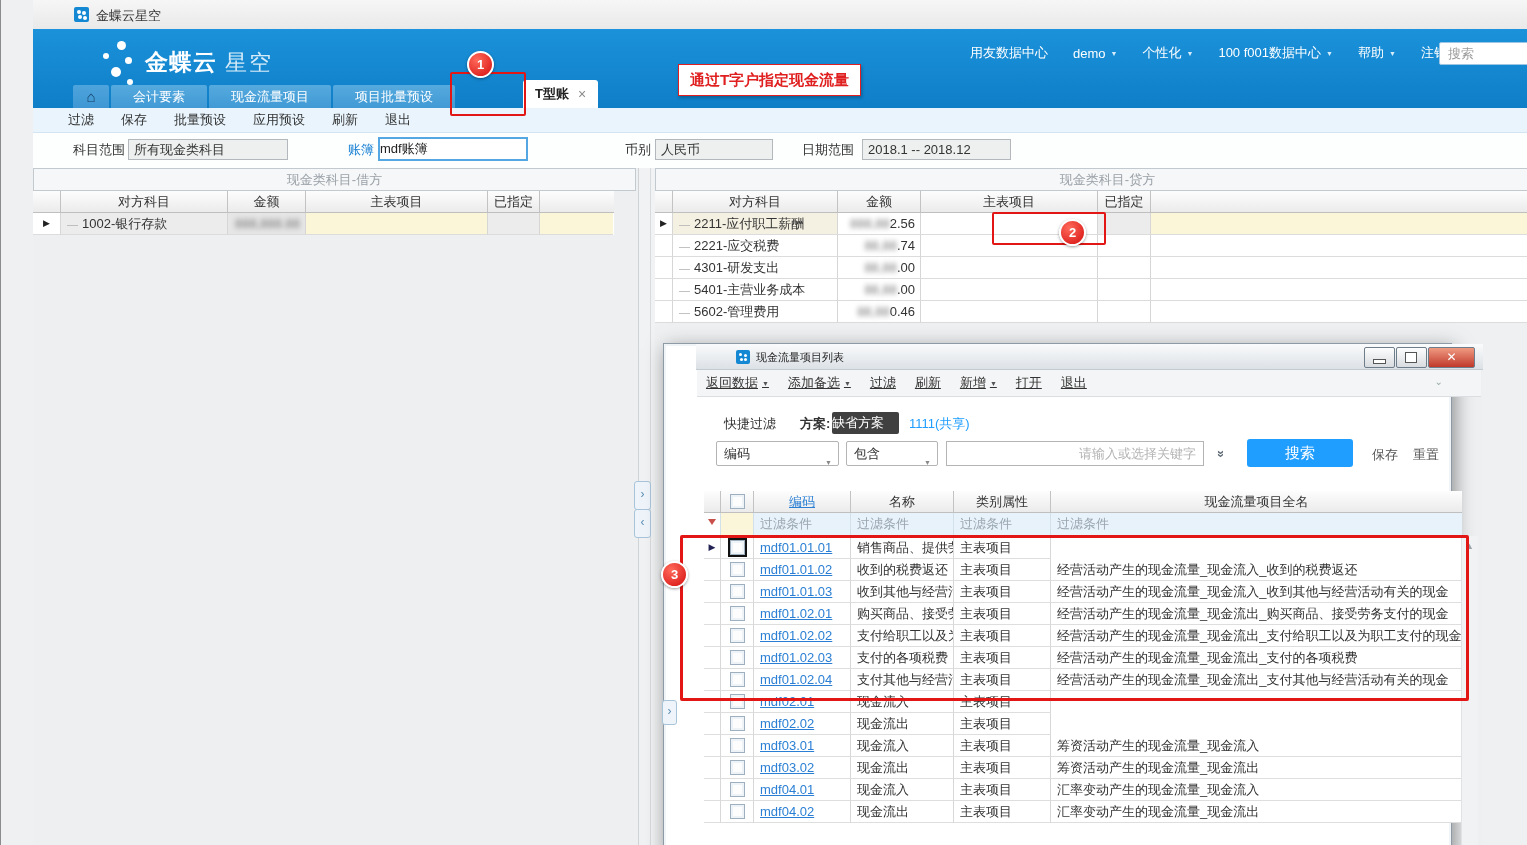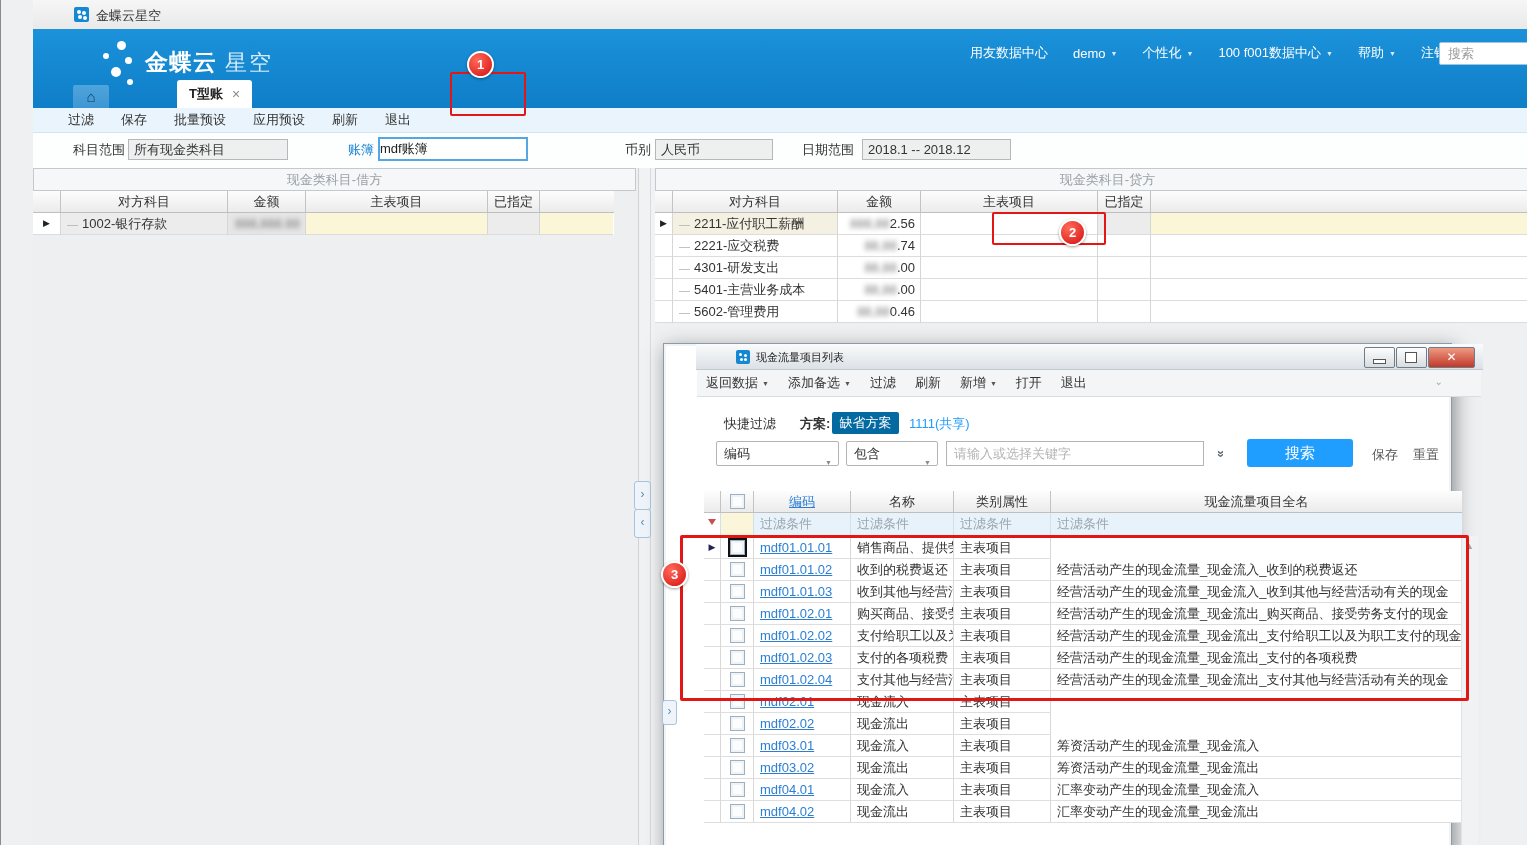--- a/index.html
+++ b/index.html
@@ -84,32 +84,32 @@
   .dlg{left:630px;top:343px;width:787px;height:510px;background:#fff;border:1px solid #8e9ba6;box-shadow:0 0 0 2px rgba(240,243,245,.9) inset, 3px 5px 18px rgba(40,40,40,.5);}
   .dlg-title{left:0;top:0;width:100%;height:26px;background:linear-gradient(#fafbfc,#dce1e6);border-bottom:1px solid #c3cbd2;box-sizing:border-box;}
   .dlg-icon{left:8px;top:6px;width:14px;height:14px;background:#1588d3;border-radius:2px;}
   .dlg-icon::after{content:"";position:absolute;left:3px;top:3px;width:3px;height:3px;background:#fff;border-radius:50%;box-shadow:5px 1px 0 #fff,1px 5px 0 #fff,5px 5px 0 #fff;}
   .dlg-tttl{left:28px;top:6px;font-size:11px;color:#222;}
   .winbtns{right:8px;top:3px;display:flex;gap:1px;}
   .wbtn{width:29px;height:19px;border:1px solid #6e7d8a;border-radius:2px;background:linear-gradient(#fdfdfd,#d8dce0);position:relative;}
   .wbtn.close{width:45px;background:linear-gradient(#ef9a82,#c0392b);color:#fff;text-align:center;font-size:12px;font-weight:bold;line-height:18px;}
   .wbtn.min i{position:absolute;left:8px;top:11px;width:11px;height:3px;border:1px solid #555;background:#fff;}
   .wbtn.max i{position:absolute;left:8px;top:4px;width:10px;height:9px;border:1px solid #555;background:#fff;}
-  .dlg-tb{left:1px;top:26px;width:784px;height:27px;background:#f4f5f6;border-bottom:1px solid #dadee1;display:flex;gap:19px;align-items:center;padding-left:9px;box-sizing:border-box;}
+  .dlg-tb{left:1px;top:26px;width:784px;height:27px;background:#f4f5f6;border-bottom:1px solid #dadee1;display:flex;gap:19px;align-items:center;padding-left:9px;box-sizing:border-box;text-decoration:underline;}
   .dlg-tb .ti{display:flex;align-items:center;gap:4px;cursor:pointer;}
   .dlg-tb .arr{font-size:7px;color:#555;}
   .dlg-more{right:8px;top:32px;color:#9aa;font-size:10px;}
   .qf-lbl{left:28px;top:71px;}
   .qf-scheme{left:104px;top:71px;font-weight:bold;}
-  .qf-btn{left:136px;top:68px;width:67px;height:22px;background:#0369a1;color:#fff;text-align:center;line-height:22px;border-radius:2px;}
+  .qf-btn{left:136px;top:68px;width:67px;height:22px;background:#404040;color:#fff;line-height:22px;border-radius:2px;}
   .qf-link{left:213px;top:71px;color:#1f9eff;}
   .sel{top:97px;height:25px;border:1px solid #b4b4b4;border-radius:2px;background:#fff;box-sizing:border-box;line-height:23px;padding-left:7px;color:#333;}
   .sel .sarr{position:absolute;right:6px;top:9px;font-size:7px;color:#888;}
   .kwinp{left:250px;top:97px;width:258px;height:25px;border:1px solid #b4b4b4;box-sizing:border-box;}
-  .kwinp input{border:0;outline:0;width:100%;height:100%;padding:0 7px;font-size:13px;font-family:inherit;color:#7f1d1d;box-sizing:border-box;}
+  .kwinp input{border:0;outline:0;width:100%;height:100%;padding:0 7px;font-size:13px;font-family:inherit;color:#7f1d1d;box-sizing:border-box;text-align:right;}
   .kwinp input::placeholder{color:#b3b3b3;}
   .dblchev{left:520px;top:100px;color:#5e6b77;}
   .searchbtn{left:551px;top:95px;width:106px;height:28px;background:#1f9eff;border-radius:3px;color:#fff;font-size:15px;text-align:center;line-height:28px;}
   .dlg-savereset{left:676px;top:102px;display:flex;gap:15px;color:#555;}
 
   .dtable{left:8px;top:147px;width:774px;}
   .dgrid{grid-template-columns:17px 33px 97px 103px 97px 411px;width:758px;}
   .dfilter{display:grid;height:23px;background:#e7f2fa;grid-template-columns:17px 33px 97px 103px 97px 411px;width:758px;border-bottom:1px solid #cfdde8;}
   .dfilter .fc{border-right:1px solid #d2e0ea;color:#9aa6b0;line-height:22px;padding-left:6px;white-space:nowrap;overflow:hidden;box-sizing:border-box;}
   .funnelcell{background:#fff;text-align:center;padding-left:0!important;}
@@ -185,20 +185,28 @@
 
         </span>
       </div>
     <div class="abs hsearch">
       <input placeholder="搜索" style="">
     </div>
   </div>
 
   <div class="abs tabbar">
     <div class="tab-home"><span>⌂</span></div>
+    <div style="display:flex;gap:2px;align-items:flex-end;">
+
+        <div class="tab"><span>会计要素</span></div>
+
+        <div class="tab"><span>现金流量项目</span></div>
+
+        <div class="tab"><span>项目批量预设</span></div>
+      </div>
     <div class="tab-active">
       <span>T型账</span>
       <span class="x">×</span>
     </div>
   </div>
   <div class="abs tabs-collapse"><span class="rot">«</span></div>
 
   <div class="abs mtb">
 
   <span>过滤</span>
@@ -522,20 +530,21 @@
             <div class="dc">主表项目</div>
             <div class="dc" style="border-right:0;">汇率变动产生的现金流量_现金流出</div>
           </div>
         </div>
       <div class="dvscroll">
         <span class="sarrow" style="top:5px;">▲</span>
       </div>
     </div>
   </div>
 
+  <div class="abs banner">通过T字户指定现金流量</div>
   <div class="abs redbox" style="left:417px;top:72px;width:72px;height:40px;"></div>
   <div class="abs badge" style="left:434px;top:51px;">1</div>
   <div class="abs redbox" style="left:959px;top:212px;width:110px;height:29px;"></div>
   <div class="abs badge" style="left:1026px;top:219px;">2</div>
   <div class="abs redbox" style="left:647px;top:535px;width:783px;height:160px;border-width:3px;"></div>
   <div class="abs badge" style="left:628px;top:561px;">3</div>
 
 </div>
 
 </body></html>

